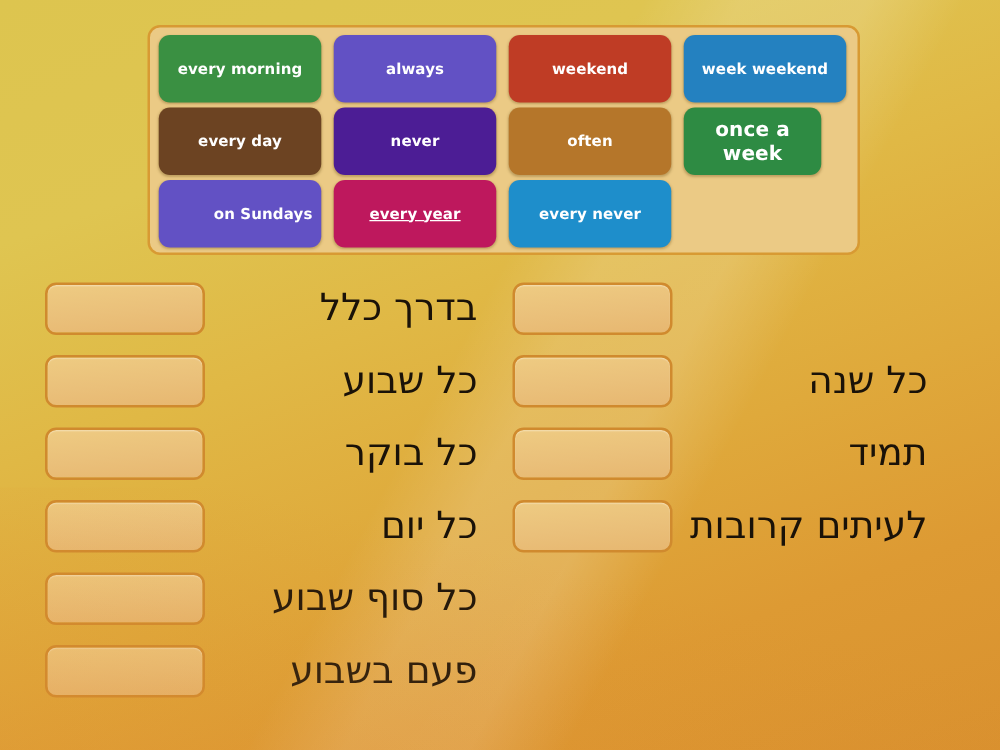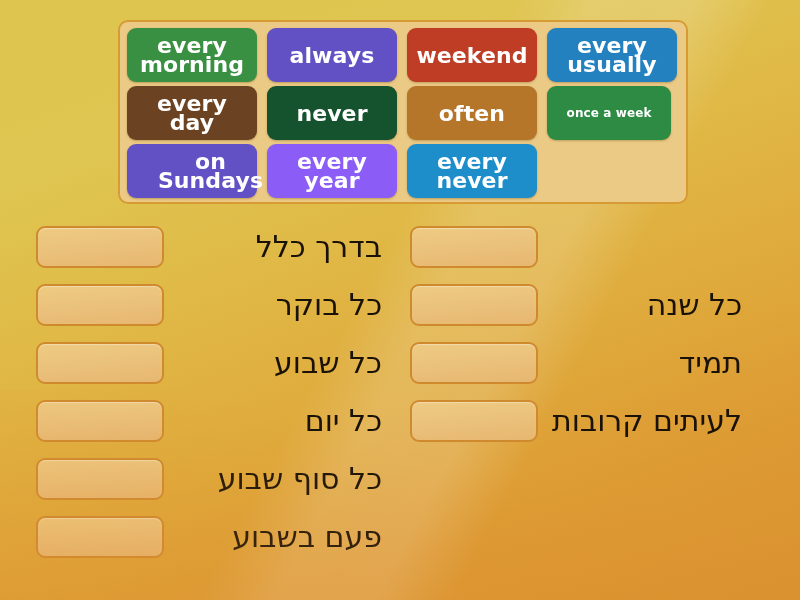--- a/index.html
+++ b/index.html
@@ -70,30 +70,30 @@
     flex: 0 0 auto;
     width: 130px;
     height: 54px;
     border-radius: 9px;
     display: flex;
     align-items: center;
     justify-content: center;
     text-align: center;
     color: #ffffff;
     font-weight: bold;
-    font-size: 22px;
+    font-size: 12px;
     line-height: 19px;
     letter-spacing: 0.1px;
     box-shadow: 0 1px 2px rgba(90,60,10,0.30);
     padding: 0 4px;
     box-sizing: border-box;
     user-select: none;
     cursor: pointer;
   }
-  .tile.wide { width: 124px; font-size: 12px; }
+  .tile.wide { width: 110px; font-size: 16px; }
   .tile-spacer {
     flex: 0 0 auto;
     width: 130px;
     height: 54px;
   }
 
   
   .columns {
     position: absolute;
     left: 0;
@@ -141,56 +141,56 @@
 <body>
 
 <div id="stage">
 
   <div class="tray">
 
     <div class="tray-row">
       <div class="tile" style="background: rgb(58, 144, 66);">every morning</div>
       <div class="tile" style="background: rgb(98, 81, 196);">always</div>
       <div class="tile" style="background: rgb(191, 60, 37);">weekend</div>
-      <div class="tile" style="background: rgb(36, 129, 192);">every usually</div>
+      <div class="tile" style="background: rgb(36, 129, 192);">week weekend</div>
     </div>
 
     <div class="tray-row">
       <div class="tile" style="background: rgb(108, 67, 34);">every day</div>
-      <div class="tile" style="background: #14532d; text-align: right;">never</div>
+      <div class="tile" style="background: #4c1d95; text-align: right;">never</div>
       <div class="tile" style="background: rgb(181, 118, 42);">often</div>
       <div class="tile wide" style="background: rgb(46, 139, 67);">once a week</div>
     </div>
 
     <div class="tray-row">
       <div class="tile" style="background: rgb(98, 81, 196); padding-left: 41px;">on Sundays</div>
-      <div class="tile" style="background: #8b5cf6;">every year</div>
+      <div class="tile" style="background: #be185d; text-decoration: underline;">every year</div>
       <div class="tile" style="background: rgb(30, 142, 203);">every never</div>
       <div class="tile-spacer"></div>
     </div>
 
   </div>
 
   <div class="columns">
 
     <div class="col col-left">
       <div class="answer-row">
         <div class="dropzone"></div>
         <div class="term">בדרך כלל</div>
       </div>
       <div class="answer-row">
         <div class="dropzone"></div>
+        <div class="term">כל שבוע</div>
+      </div>
+      <div class="answer-row">
+        <div class="dropzone"></div>
         <div class="term">כל בוקר</div>
       </div>
       <div class="answer-row">
         <div class="dropzone"></div>
-        <div class="term">כל שבוע</div>
-      </div>
-      <div class="answer-row">
-        <div class="dropzone"></div>
         <div class="term">כל יום</div>
       </div>
       <div class="answer-row">
         <div class="dropzone"></div>
         <div class="term">כל סוף שבוע</div>
       </div>
       <div class="answer-row">
         <div class="dropzone"></div>
         <div class="term">פעם בשבוע</div>
       </div>

